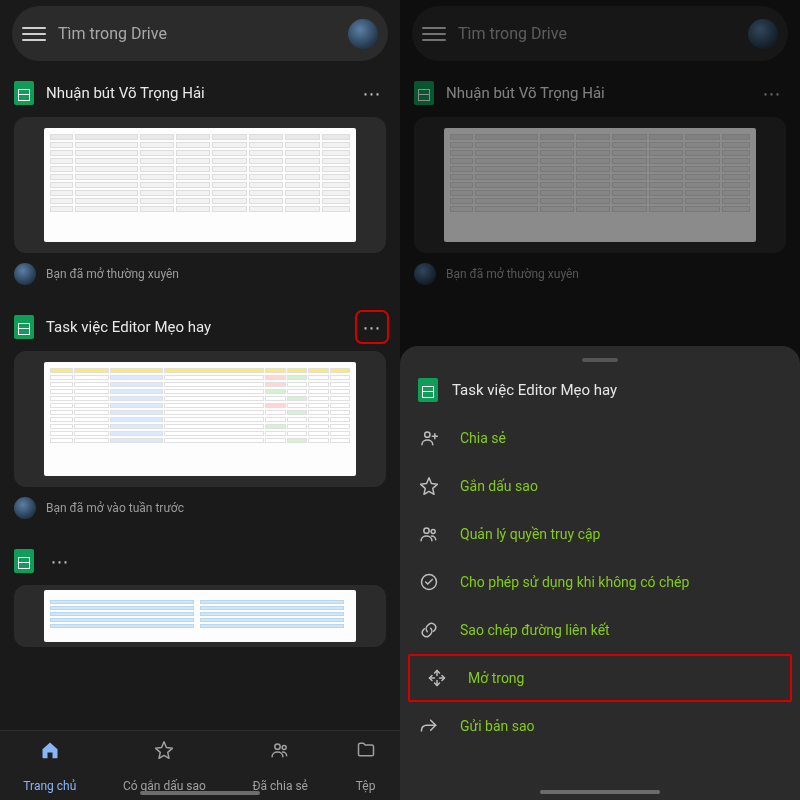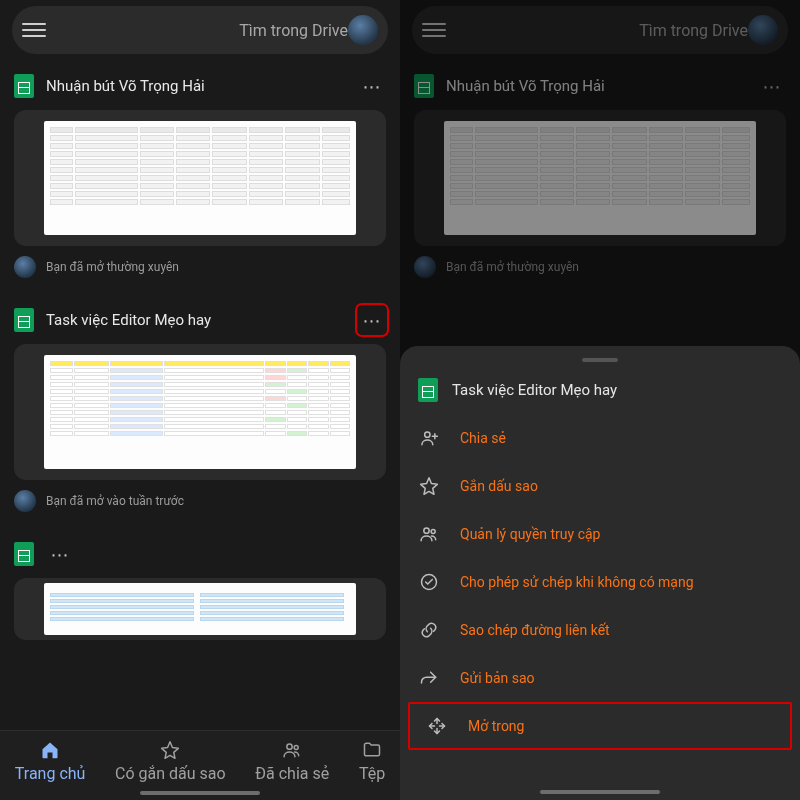--- a/index.html
+++ b/index.html
@@ -25,25 +25,24 @@
     inset: 0;
     background: rgba(0,0,0,0.45);
     z-index: 2;
     pointer-events: none;
   }
   
   .searchbar {
     margin: 6px 12px 10px 12px;
     background: #2b2b2b;
     border-radius: 28px;
-    height: 48px;
+    height: 55px;
     display: flex;
     align-items: center;
     padding: 0 10px;
-    text-align: right;
   }
   .hamburger {
     width: 24px; height: 24px;
     display: flex; flex-direction: column; justify-content: center; gap: 4px;
     margin-right: 12px;
   }
   .hamburger span { height: 2px; background: #cfcfcf; border-radius: 1px; }
   .search-text { color: #a8a8a8; font-size: 16px; flex: 1; }
   .avatar {
     width: 30px; height: 30px; border-radius: 50%;
@@ -99,39 +98,39 @@
   .small-avatar { width:22px; height:22px; border-radius:50%;
     background: radial-gradient(circle at 40% 35%, #5b7fa5, #24374b 70%); flex:none;}
   .sub-text { color:#9b9b9b; font-size:12px; }
   
   .bottom-nav {
     position:absolute; bottom:0; left:0; right:0; height:70px;
     background:#1f1f1f; border-top:1px solid #2e2e2e;
     display:flex; justify-content:space-around; align-items:flex-start; padding-top:8px;
     z-index:3;
   }
-  .nav-item { display:flex; flex-direction:column; align-items:center; gap:3px; color:#a0a0a0; font-size:16px;}
+  .nav-item { display:flex; flex-direction:column; align-items:center; gap:18px; color:#a0a0a0; font-size:12px;}
   .nav-item.active { color:#8ab4f8; }
   .nav-ico { width:22px; height:22px; display:flex; align-items:center; justify-content:center;}
   .home-indicator{
     position:absolute; bottom:5px; left:50%; transform:translateX(-50%);
     width:120px; height:4px; background:#6d6d6d; border-radius:3px;
   }
   
   .sheet {
     position:absolute; left:0; right:0; bottom:0;
     background:#2b2b2b; border-radius:18px 18px 0 0;
     z-index:5; padding: 8px 0 50px 0;
   }
   .sheet-handle{ width:36px; height:4px; background:#555; border-radius:3px; margin:4px auto 10px auto;}
   .sheet-title-row { display:flex; align-items:center; gap:14px; padding:6px 18px 12px 18px;}
   .sheet-title { color:#e6e6e6; font-size:15px;}
   .menuitem {
     display:flex; align-items:center; gap:20px; padding:13px 18px;
-    color:#f97316; font-size:14px;
+    color:#84cc16; font-size:14px;
   }
   .menuitem .mi-ico { width:22px; height:22px; color:#bdbdbd; display:flex; align-items:center; justify-content:center; flex:none;}
   .menu-highlight { outline: 2px solid #d40000; outline-offset:-2px; margin:0 8px; border-radius:2px;}
   .sheet .home-indicator{ bottom:6px; background:#6d6d6d;}
   
   svg { stroke: currentColor; fill: none; stroke-width: 1.8; stroke-linecap: round; stroke-linejoin: round; }
 </style>
 </head>
 <body>
 
@@ -629,48 +628,48 @@
       <span>Quản lý quyền truy cập</span>
     </div>
 
     <div class="menuitem">
       <div class="mi-ico">
         <svg viewBox="0 0 24 24" width="20" height="20">
             <circle cx="12" cy="12" r="9"></circle>
             <path d="M8 12l2.5 2.5L16 9"></path>
           </svg>
       </div>
-      <span>Cho phép sử chép khi không có mạng</span>
+      <span>Cho phép sử dụng khi không có chép</span>
     </div>
 
     <div class="menuitem">
       <div class="mi-ico">
         <svg viewBox="0 0 24 24" width="20" height="20">
             <path d="M10 14a5 5 0 0 1 0-7l2-2a5 5 0 0 1 7 7l-1.5 1.5"></path>
             <path d="M14 10a5 5 0 0 1 0 7l-2 2a5 5 0 0 1-7-7L6.5 10.5"></path>
           </svg>
       </div>
       <span>Sao chép đường liên kết</span>
     </div>
 
+    <div class="menuitem menu-highlight">
+      <div class="mi-ico">
+        <svg viewBox="0 0 24 24" width="20" height="20">
+            <path d="M12 3v6M12 15v6M3 12h6M15 12h6"></path>
+            <path d="M9 6l3-3 3 3M9 18l3 3 3-3M6 9l-3 3 3 3M18 9l3 3-3 3"></path>
+          </svg>
+      </div>
+      <span>Mở trong</span>
+    </div>
+
     <div class="menuitem">
       <div class="mi-ico">
         <svg viewBox="0 0 24 24" width="20" height="20">
             <path d="M14 5l6 6-6 6"></path>
             <path d="M20 11H9a6 6 0 0 0-6 6v1"></path>
           </svg>
       </div>
       <span>Gửi bản sao</span>
-    </div>
-
-    <div class="menuitem menu-highlight">
-      <div class="mi-ico">
-        <svg viewBox="0 0 24 24" width="20" height="20">
-            <path d="M12 3v6M12 15v6M3 12h6M15 12h6"></path>
-            <path d="M9 6l3-3 3 3M9 18l3 3 3-3M6 9l-3 3 3 3M18 9l3 3-3 3"></path>
-          </svg>
-      </div>
-      <span>Mở trong</span>
     </div>
 
     <div class="home-indicator"></div>
   </div>
 </div>
 
 </body></html>

